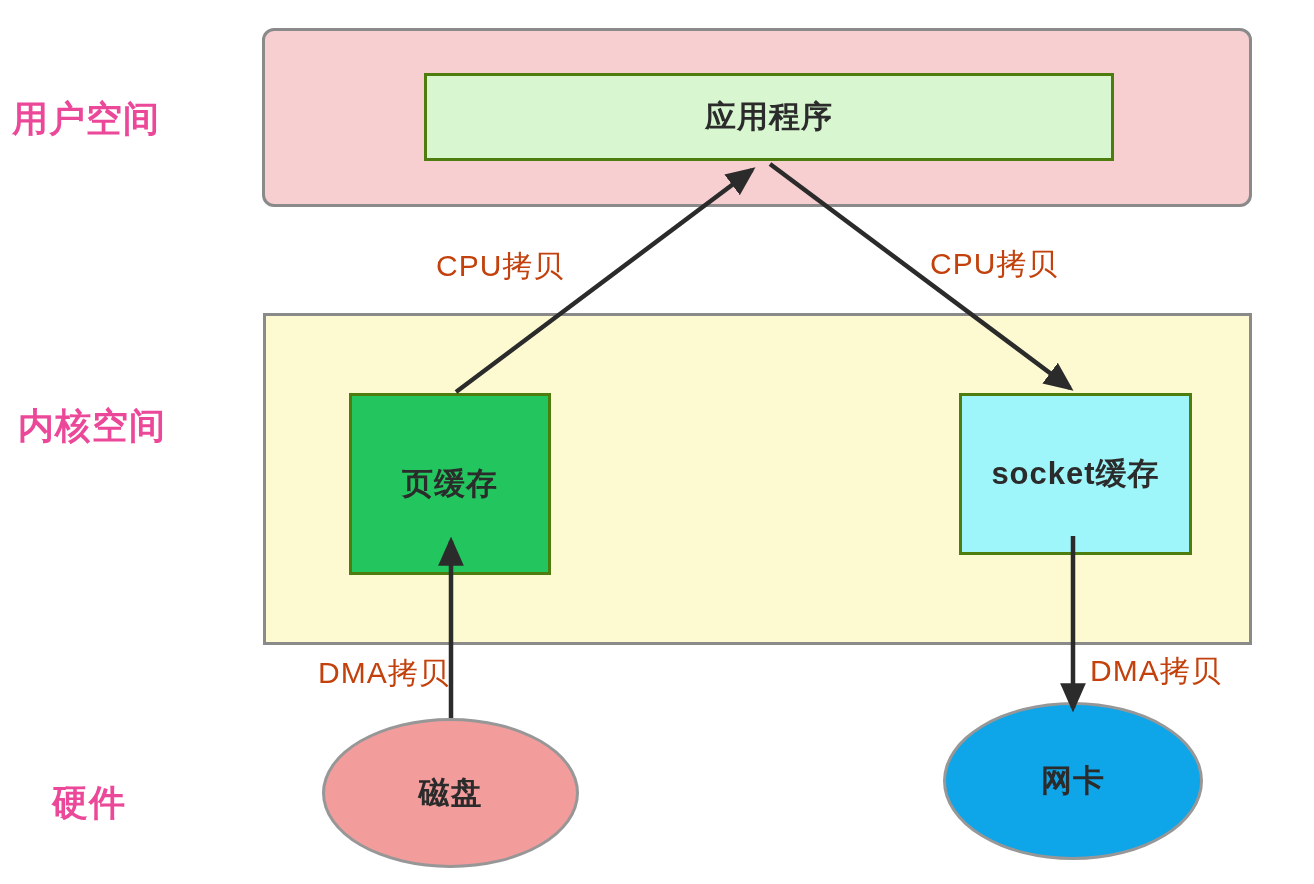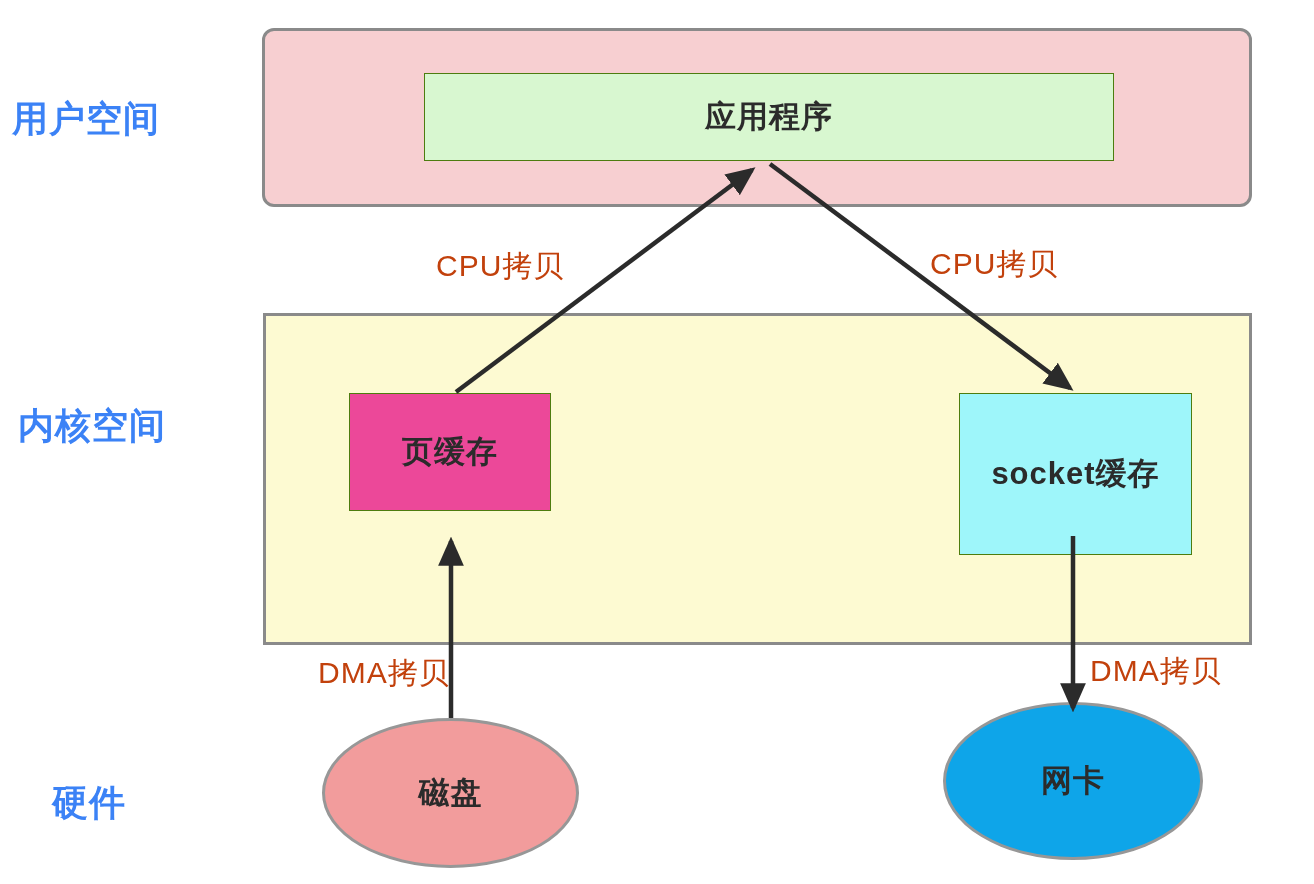--- a/index.html
+++ b/index.html
@@ -11,21 +11,21 @@
   #canvas {
     position: relative;
     width: 1314px;
     height: 884px;
     background: #ffffff;
     overflow: hidden;
   }
   
   .layer-label {
     position: absolute;
-    color: #3b82f6;
+    color: #ec4899;
     font-size: 36px;
     font-weight: 700;
     letter-spacing: 1px;
     white-space: nowrap;
   }
   #label-user-space  { left: 12px;  top: 95px;  }
   #label-kernel-space{ left: 18px;  top: 402px; }
   #label-hardware    { left: 52px;  top: 762px; margin-top: 17px; }
 
   
@@ -44,38 +44,38 @@
     left: 263px; top: 313px;
     width: 989px; height: 332px;
     background: #FDFAD2;
     border-radius: 0;
   }
 
   
   .node-box {
     position: absolute;
     box-sizing: border-box;
-    border: 1px solid #4d7c0f;
+    border: 3px solid #4d7c0f;
     display: flex;
     align-items: center;
     justify-content: center;
     color: #2B2B2B;
     font-size: 31px;
     font-weight: 600;
     letter-spacing: 1px;
   }
   #app-box {
     left: 424px; top: 73px;
     width: 690px; height: 88px;
     background: #D8F7D0;
   }
   #page-cache-box {
     left: 349px; top: 393px;
-    width: 202px; height: 118px;
-    background: #ec4899;
+    width: 202px; height: 182px;
+    background: #22c55e;
   }
   #socket-cache-box {
     left: 959px; top: 393px;
     width: 233px; height: 162px;
     background: #9EF6FA;
   }
 
   
   .hw-ellipse {
     position: absolute;

